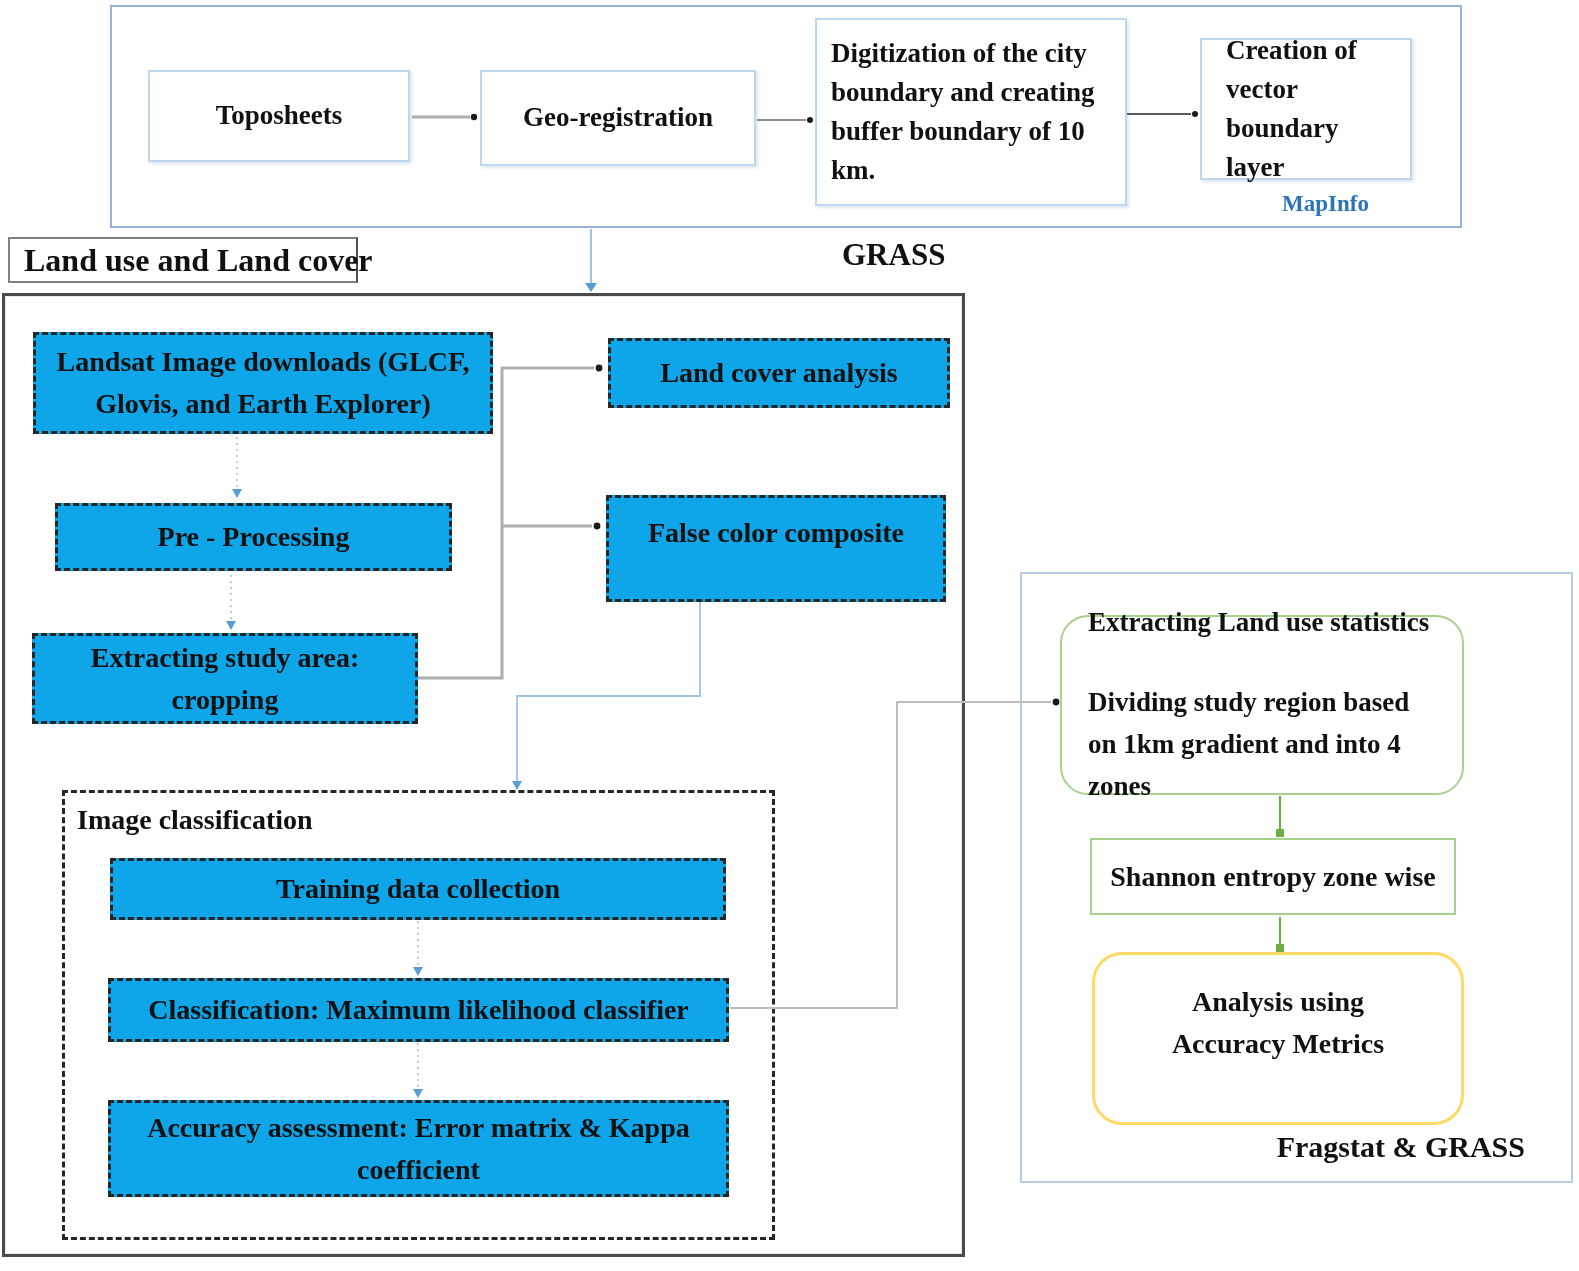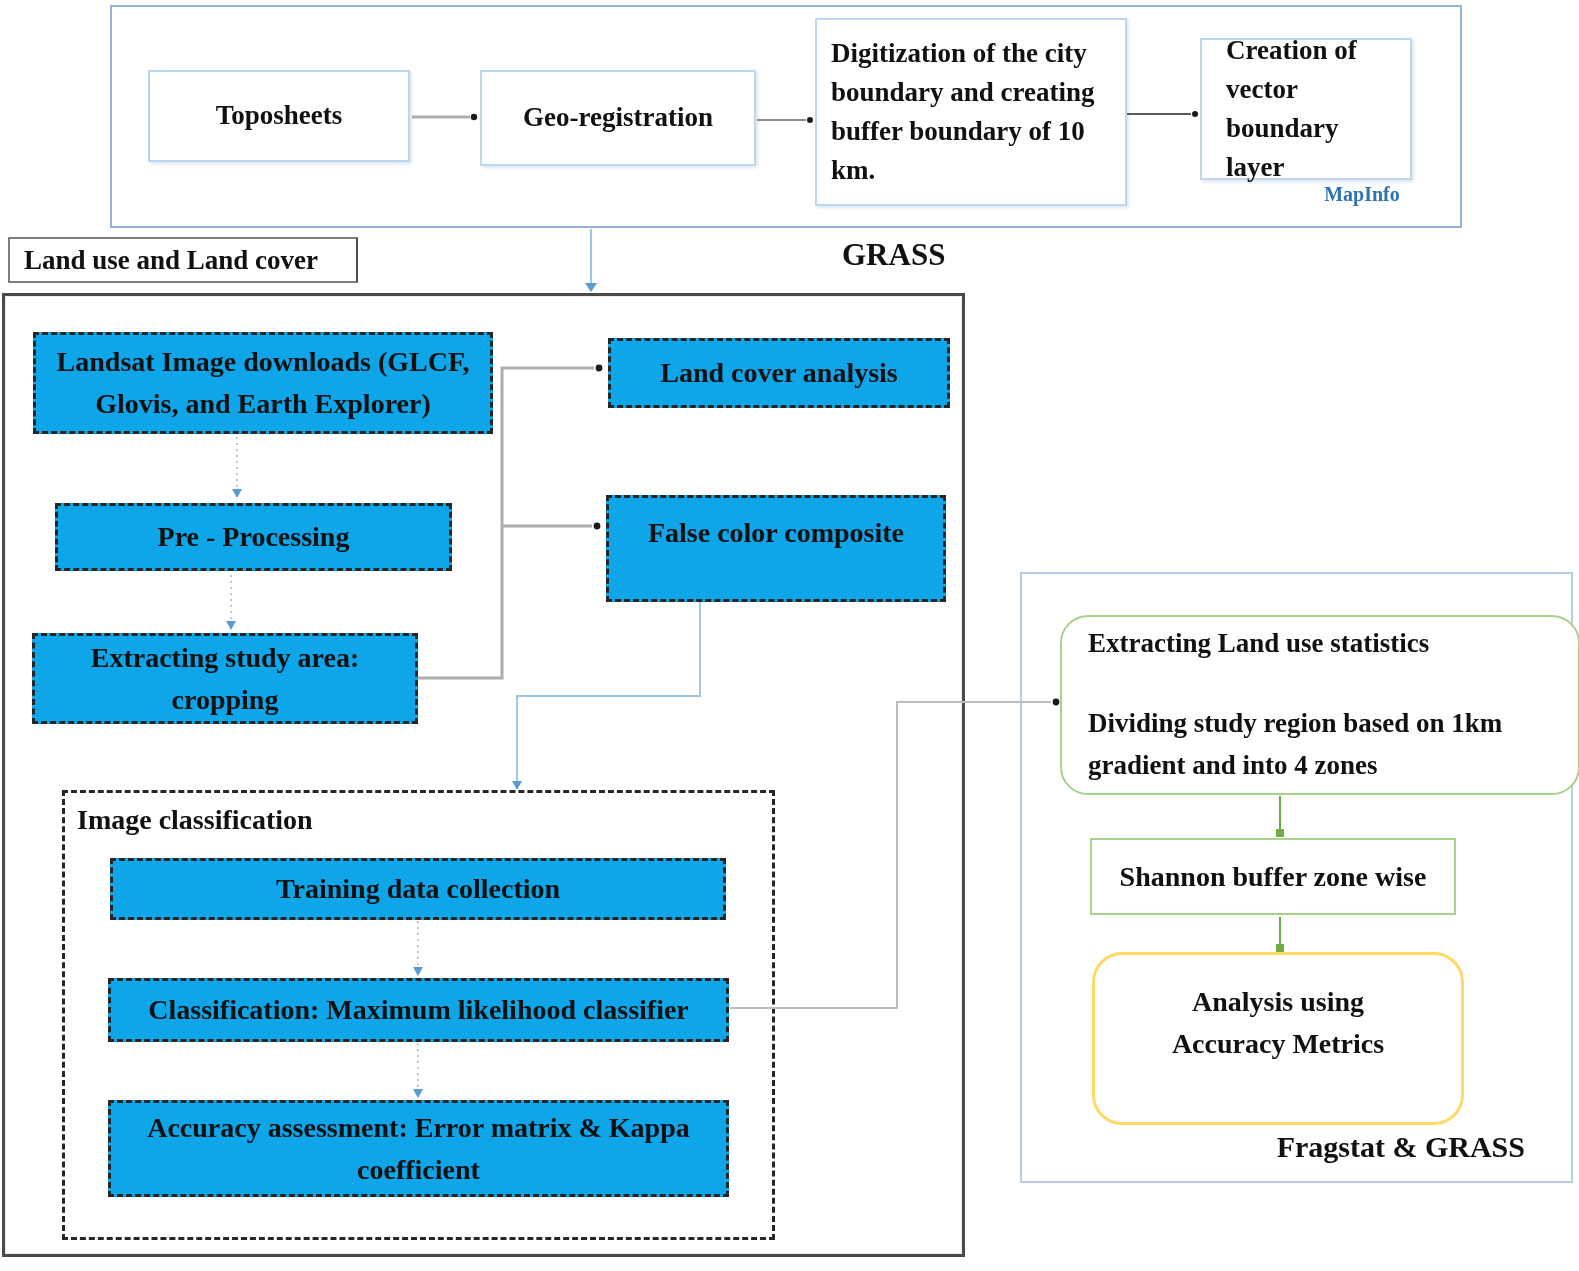--- a/index.html
+++ b/index.html
@@ -37,24 +37,24 @@
   .greenbox{
     border:2px solid var(--green-border);background:#fff;
     display:flex;align-items:center;justify-content:center;text-align:center;
     font-size:28px;padding:4px 10px;
   }
   .yellowbox{
     border:3px solid var(--yellow-border);border-radius:30px;background:#fff;
     font-size:28px;line-height:1.5;padding:26px 10px 10px;text-align:center;
   }
   .label-plain{font-size:30px;white-space:nowrap;}
-  .label-mapinfo{color:var(--mapinfo-text);font-size:20px;text-align:center;white-space:nowrap;}
+  .label-mapinfo{color:var(--mapinfo-text);font-size:23px;text-align:left;white-space:nowrap;margin-top:8px;}
   .lulcbox{
     border:2px solid #7f7f7f;border-right-color:#4d4d4d;background:#fff;
-    display:flex;align-items:center;padding:0 14px;font-size:27px;white-space:nowrap;
+    display:flex;align-items:center;padding:0 14px;font-size:32px;white-space:nowrap;
   }
   svg.wires{position:absolute;left:0;top:0;pointer-events:none;}
   p{margin:0;}
 </style>
 </head>
 <body>
 
 <div id="canvas">
 
   <div class="abs panel-top" style="left:110px;top:5px;width:1352px;height:223px;"></div>
@@ -116,27 +116,27 @@
   <div class="abs dashbox" style="left:108px;top:978px;width:621px;height:64px;">
     <span>Classification: Maximum likelihood classifier</span>
   </div>
 
   <div class="abs dashbox" style="left:108px;top:1100px;width:621px;height:97px;">
     <span>Accuracy assessment: Error matrix &amp; Kappa coefficient</span>
   </div>
 
   <div class="abs panel-right" style="left:1020px;top:572px;width:553px;height:611px;"></div>
 
-  <div class="abs greenbox-round" style="left:1060px;top:615px;width:520px;height:180px;gap:38px;">
+  <div class="abs greenbox-round" style="left:1060px;top:615px;width:404px;height:180px;gap:38px;">
     <p>Extracting Land use statistics</p>
     <p>Dividing study region based on 1km gradient and into 4 zones</p>
   </div>
 
   <div class="abs greenbox" style="left:1090px;top:838px;width:366px;height:77px;">
-    <span>Shannon buffer zone wise</span>
+    <span>Shannon entropy zone wise</span>
   </div>
 
   <div class="abs yellowbox" style="left:1092px;top:952px;width:372px;height:173px;">
     <p>Analysis using</p>
     <p>Accuracy Metrics</p>
   </div>
 
   <div class="abs label-plain" style="left:1275px;top:1130px;width:250px;text-align:right;">Fragstat &amp; GRASS</div>
 
   <svg class="wires" width="1579" height="1271" viewBox="0 0 1579 1271">

